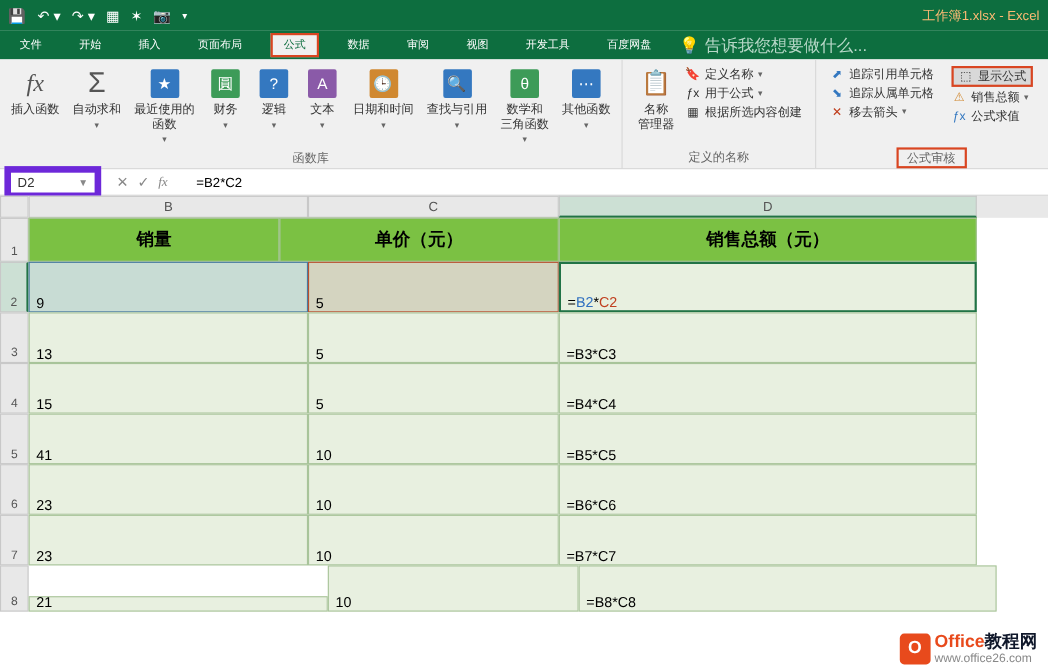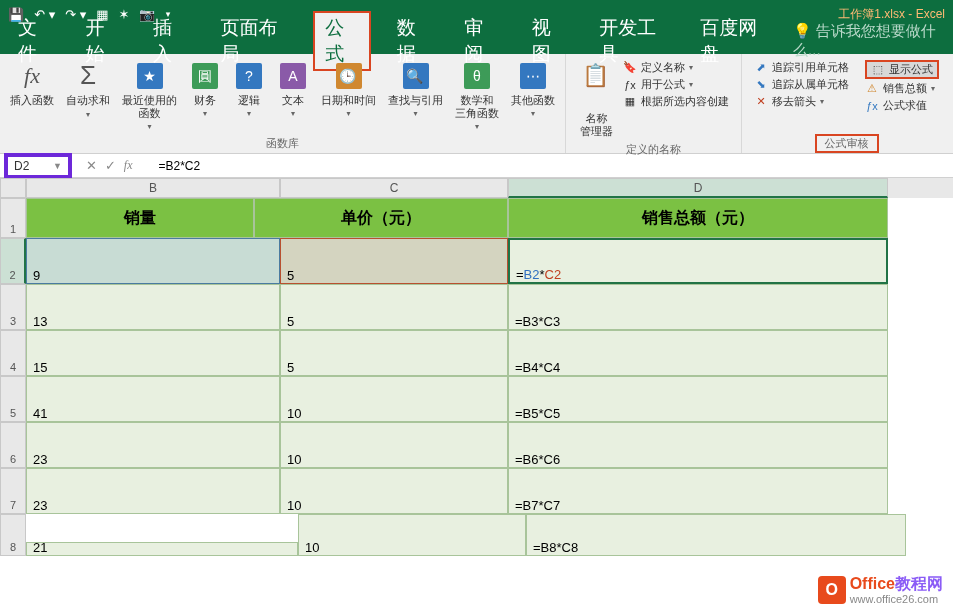--- a/index.html
+++ b/index.html
@@ -4,21 +4,21 @@
   <style>
     * { margin: 0; padding: 0; box-sizing: border-box; font-family: "Microsoft YaHei", sans-serif; }
     body { background: #fff; font-size: 12px; color: #333; width: 953px; height: 607px; overflow: hidden; position: relative; }
     
     .titlebar { background: #0d6e3f; height: 28px; display: flex; align-items: center; padding: 0 8px; }
     .titlebar-left { display: flex; gap: 10px; align-items: center; }
     .tb-icon { color: #fff; font-size: 13px; cursor: pointer; }
     .title-text { color: #fdba74; font-size: 12px; flex: 1; text-align: right; }
     
     .menubar { background: #0d6e3f; height: 26px; display: flex; align-items: center; padding: 0 10px; gap: 18px; }
-    .menu-item { color: #fff; font-size: 19px; padding: 4px 8px; cursor: pointer; }
+    .menu-item { color: #fff; font-size: 10px; padding: 4px 8px; cursor: pointer; }
     .menu-item.active { background: #f0f0f0; color: #0d6e3f; border: 2px solid #d94521; padding: 2px 10px; }
     .tell-me { color: #b8d8c8; font-size: 15px; }
     .bulb { color: #fff; margin-right: 4px; }
     
     .ribbon { background: #f0f0f0; height: 100px; display: flex; border-bottom: 1px solid #d0d0d0; }
     .ribbon-group { border-right: 1px solid #d8d8d8; padding: 4px 8px 0 8px; display: flex; flex-direction: column; align-items: center; justify-content: space-between; }
     .ribbon-btn-large { display: flex; flex-direction: column; align-items: center; gap: 2px; padding: 2px; cursor: pointer; font-size: 11px; text-align: center; line-height: 1.2; }
     .ribbon-icon-box { width: 32px; height: 32px; display: flex; align-items: center; justify-content: center; font-size: 20px; }
     .fx-icon { font-style: italic; font-family: serif; font-size: 22px; color: #555; }
     .sigma { font-size: 26px; color: #555; }
@@ -30,21 +30,21 @@
     .dn-left { display: flex; flex-direction: column; align-items: center; padding: 2px 6px; }
     .dn-right { display: flex; flex-direction: column; gap: 2px; padding: 2px 4px; font-size: 11px; }
     .dn-item { display: flex; align-items: center; gap: 4px; cursor: pointer; white-space: nowrap; }
     .small-icon { width: 14px; height: 14px; display: inline-flex; align-items: center; justify-content: center; font-size: 11px; }
     .audit-col { display: flex; flex-direction: column; gap: 2px; font-size: 11px; padding: 2px 4px; }
     .audit-item { display: flex; align-items: center; gap: 4px; cursor: pointer; white-space: nowrap; }
     .audit-item.highlighted { background: #d8d8d8; border: 2px solid #d94521; padding: 0 4px; }
     .arrow-down { font-size: 8px; color: #666; }
     
     .formula-bar { height: 24px; display: flex; align-items: center; border-bottom: 1px solid #d0d0d0; background: #fff; }
-    .name-box { width: 68px; border: 4px solid #6d28d9; padding: 2px 6px; margin: 0 4px; font-size: 12px; background: #fff; display: flex; justify-content: space-between; align-items: center;}
+    .name-box { width: 88px; border: 6px solid #6d28d9; padding: 2px 6px; margin: 0 4px; font-size: 12px; background: #fff; display: flex; justify-content: space-between; align-items: center;}
     .nb-arrow { color: #888; font-size: 9px; }
     .fb-btns { display: flex; gap: 8px; padding: 0 10px; color: #888; }
     .fb-btn { cursor: pointer; font-size: 13px; }
     .fx-label { font-style: italic; font-family: serif; color: #888; margin-right: 8px; }
     .formula-input { flex: 1; padding: 2px 8px; font-size: 12px; border: none; outline: none; }
     
     .sheet-area { position: relative; }
     .col-headers { display: flex; height: 20px; background: #e8e8e8; }
     .corner { width: 26px; border: 1px solid #c8c8c8; background: #e8e8e8; }
     .col-h { border: 1px solid #c8c8c8; text-align: center; font-size: 12px; color: #555; line-height: 18px; background: #e8e8e8; }
@@ -58,21 +58,21 @@
     .cell.precedent-b { background: #c8dcd4; border: 1px solid #4a7ba0; }
     .cell.precedent-c { background: #d4d4c0; border: 1px solid #b85030; }
     .cell.active { border: 2px solid #217346; background: #e8f0e0; }
     .formula-ref-b { color: #3070c0; }
     .formula-ref-c { color: #c04020; }
     
     .watermark { position: absolute; right: 10px; bottom: 2px; display: flex; align-items: center; gap: 4px; }
     .wm-logo { width: 28px; height: 28px; background: #e84a1c; border-radius: 4px; display: flex; align-items: center; justify-content: center; color: #fff; font-weight: bold; font-size: 16px; }
     .wm-text { display: flex; flex-direction: column; line-height: 1.1; }
     .wm-top { color: #e84a1c; font-weight: bold; font-size: 16px; }
-    .wm-top .gray { color: #8b5cf6; }
+    .wm-top .gray { color: #0f172a; }
     .wm-bottom { color: #888; font-size: 11px; }
   </style>
 </head>
 <body>
 
 <div class="titlebar">
   <div class="titlebar-left">
     <span class="tb-icon">💾</span>
     <span class="tb-icon">↶ ▾</span>
     <span class="tb-icon">↷ ▾</span>
@@ -174,21 +174,21 @@
     </div>
     <div class="group-label">函数库</div>
   </div>
 
   <div class="ribbon-group">
     <div class="defined-names">
       <div class="dn-left ribbon-btn-large">
         <div class="ribbon-icon-box">
             <span style="font-size:22px;">📋</span>
           </div>
-        <span style="white-space:pre-line;margin-top:18px;">名称
+        <span style="white-space:pre-line;">名称
 管理器</span>
       </div>
       <div class="dn-right">
         <div class="dn-item">
             <span class="small-icon">🔖</span>
             <span>定义名称</span> 
             <span class="arrow-down">▾</span>
           </div>
         <div class="dn-item">
             <span class="small-icon">ƒx</span>

